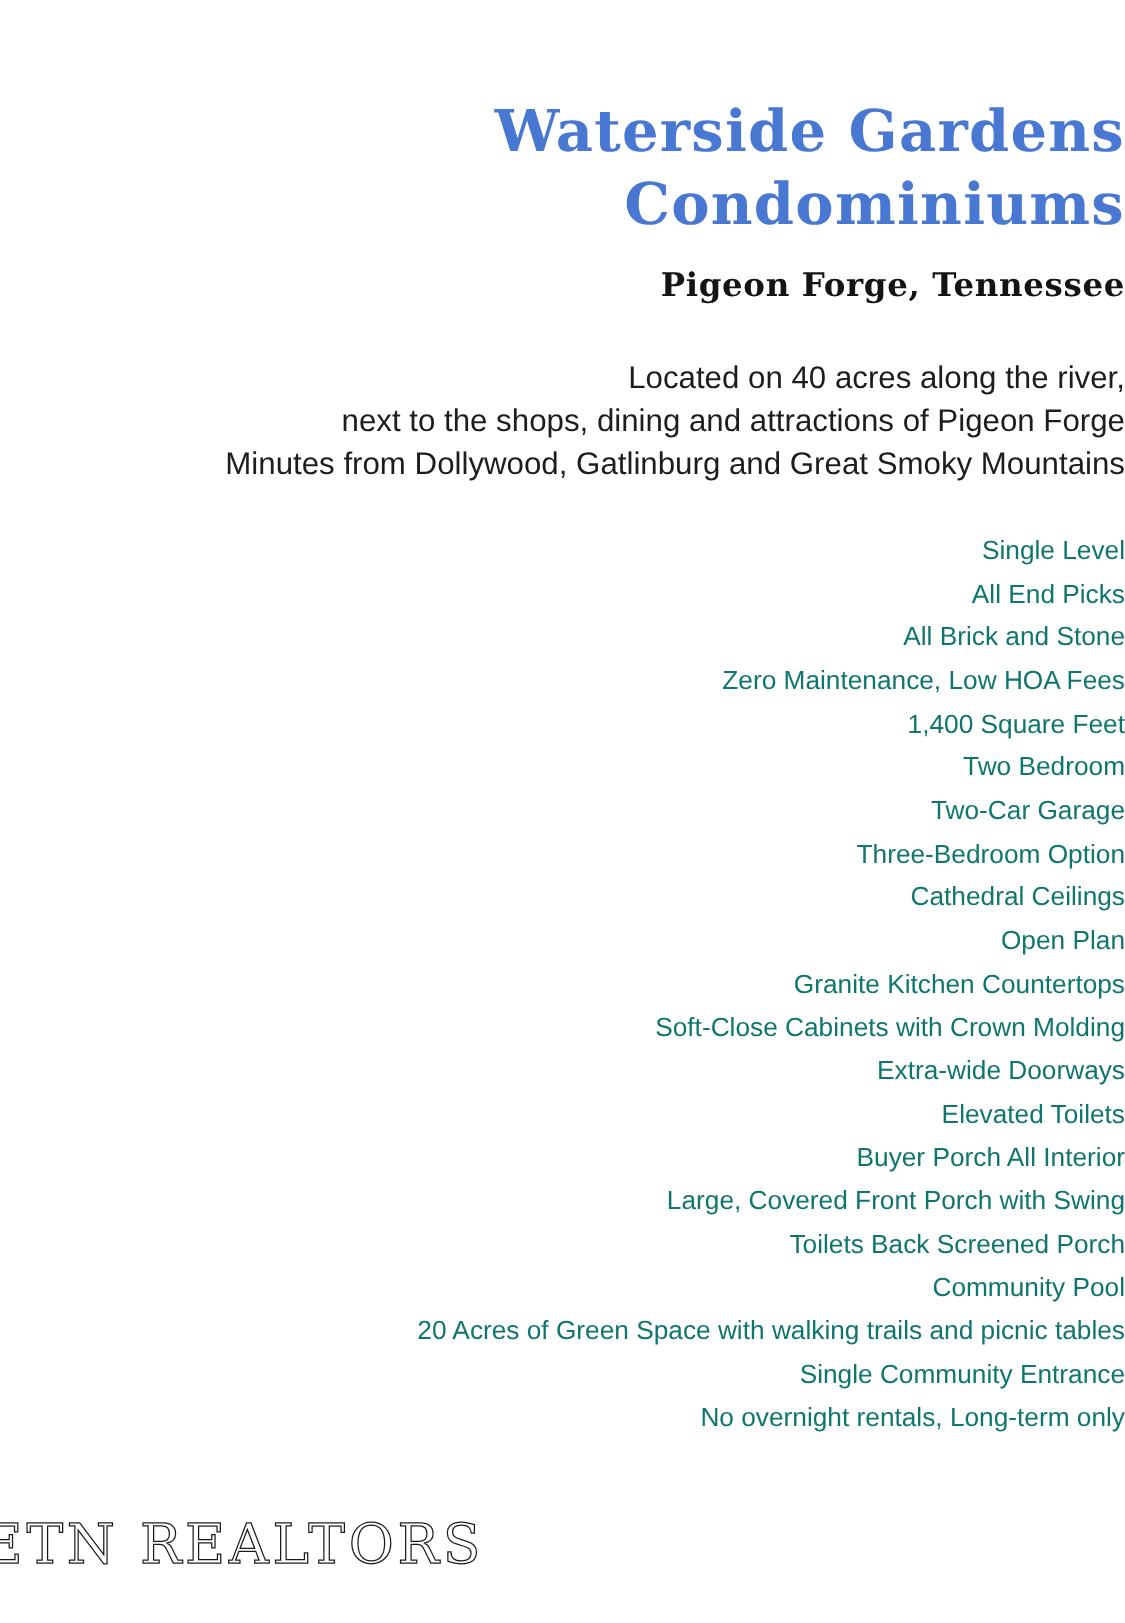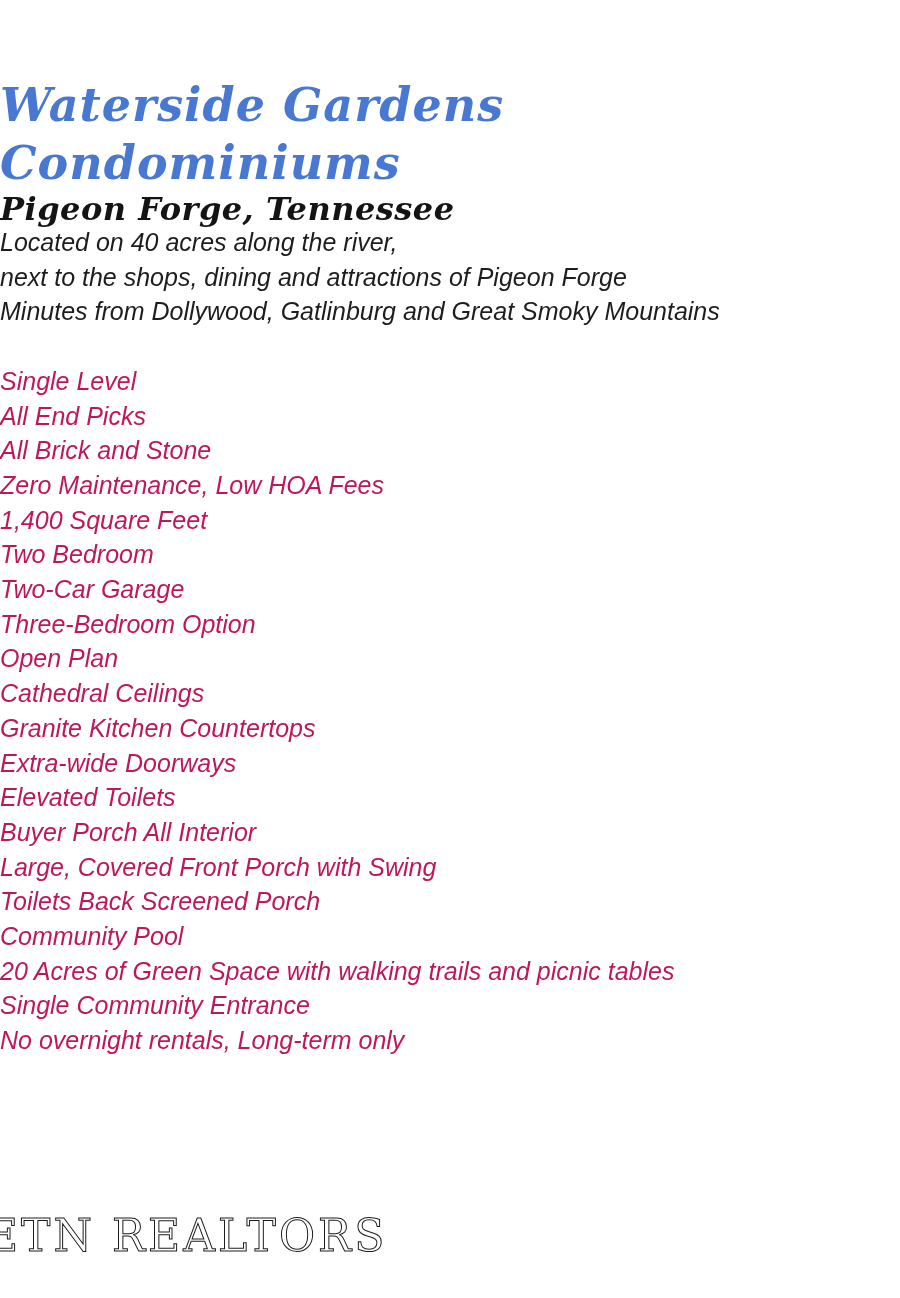--- a/index.html
+++ b/index.html
@@ -10,56 +10,56 @@
   body {
     width: 900px;
     height: 1298px;
     overflow: hidden;
     position: relative;
     font-family: "Liberation Sans", sans-serif;
     color: #1d1d1d;
   }
   .flyer {
     width: 900px;
-    text-align: left;
-    font-style: italic;
+    text-align: right;
   }
   .title {
     margin: 76px 0 0 0;
     font-family: "DejaVu Serif", serif;
     font-weight: 700;
     font-size: 46px;
     line-height: 58px;
     color: #4878d2;
     letter-spacing: 1px;
   }
   .title .title-line {
     display: block;
   }
   .subtitle {
-    margin-top: 1px;
+    margin-top: 21px;
     font-family: "DejaVu Serif", serif;
     font-weight: 700;
-    font-size: 32px;
+    font-size: 26px;
     line-height: 32px;
     color: #141414;
     letter-spacing: 0.5px;
   }
   .intro {
+    margin-top: 40px;
     font-size: 25px;
     line-height: 34.7px;
     color: #1d1d1d;
   }
   .features {
     list-style: none;
     margin: 34.7px 0 0 0;
     padding: 0;
-    font-size: 25px;
+    font-size: 21px;
     line-height: 34.7px;
-    color: #be185d;
+    color: #0f766e;
   }
   .watermark {
     position: absolute;
     left: -14px;
     top: 1210px;
     font-family: "DejaVu Serif", serif;
     font-weight: 400;
     font-size: 44px;
     letter-spacing: 3px;
     color: rgba(20, 20, 20, 0.55);
@@ -100,28 +100,29 @@
       <li>Zero Maintenance, Low HOA Fees</li>
 
       <li>1,400 Square Feet</li>
 
       <li>Two Bedroom</li>
 
       <li>Two-Car Garage</li>
 
       <li>Three-Bedroom Option</li>
 
+      <li>Cathedral Ceilings</li>
+
       <li>Open Plan</li>
-
-      <li>Cathedral Ceilings</li>
 
 
 
       <li>Granite Kitchen Countertops</li>
 
+      <li>Soft-Close Cabinets with Crown Molding</li>
 
       <li>Extra-wide Doorways</li>
 
       <li>Elevated Toilets</li>
 
       <li>Buyer Porch All Interior</li>
 
       <li>Large, Covered Front Porch with Swing</li>
 
       <li>Toilets Back Screened Porch</li>

